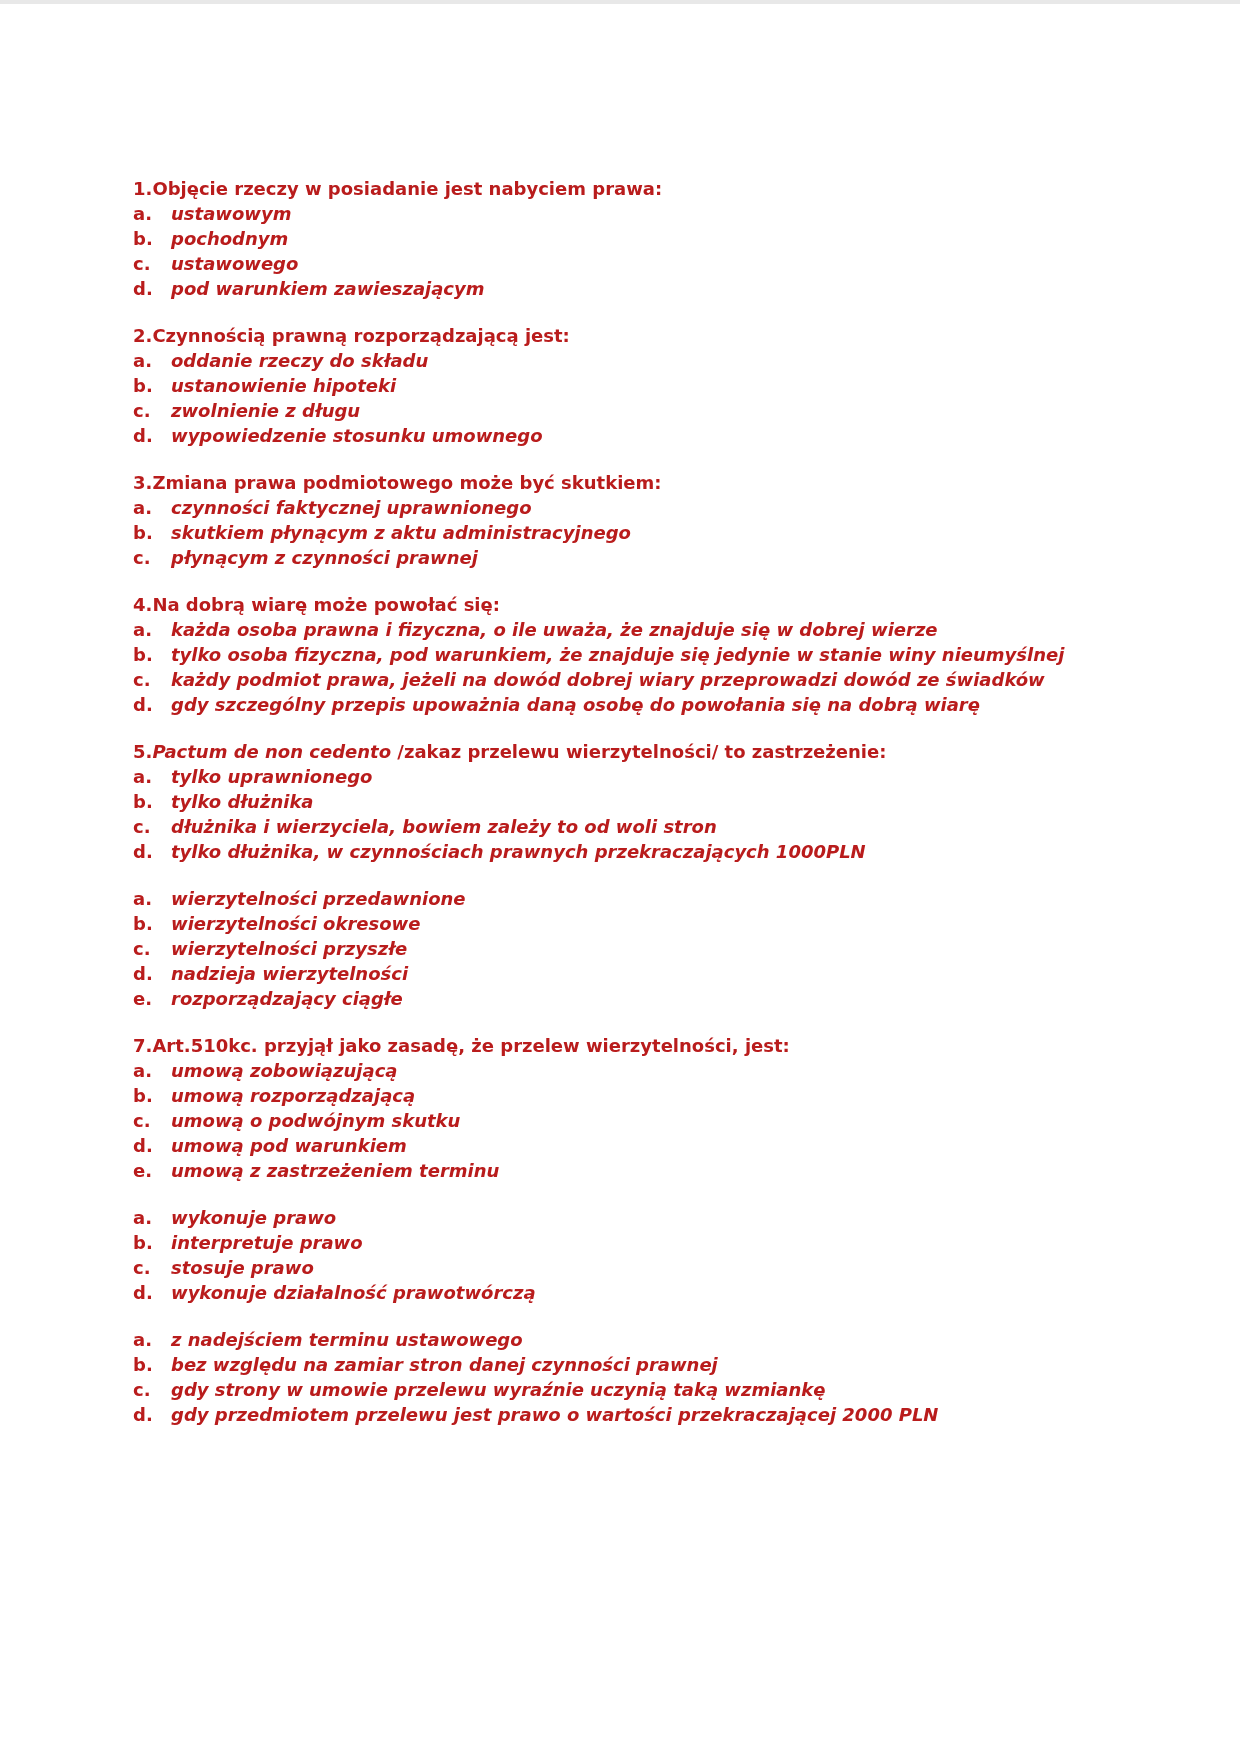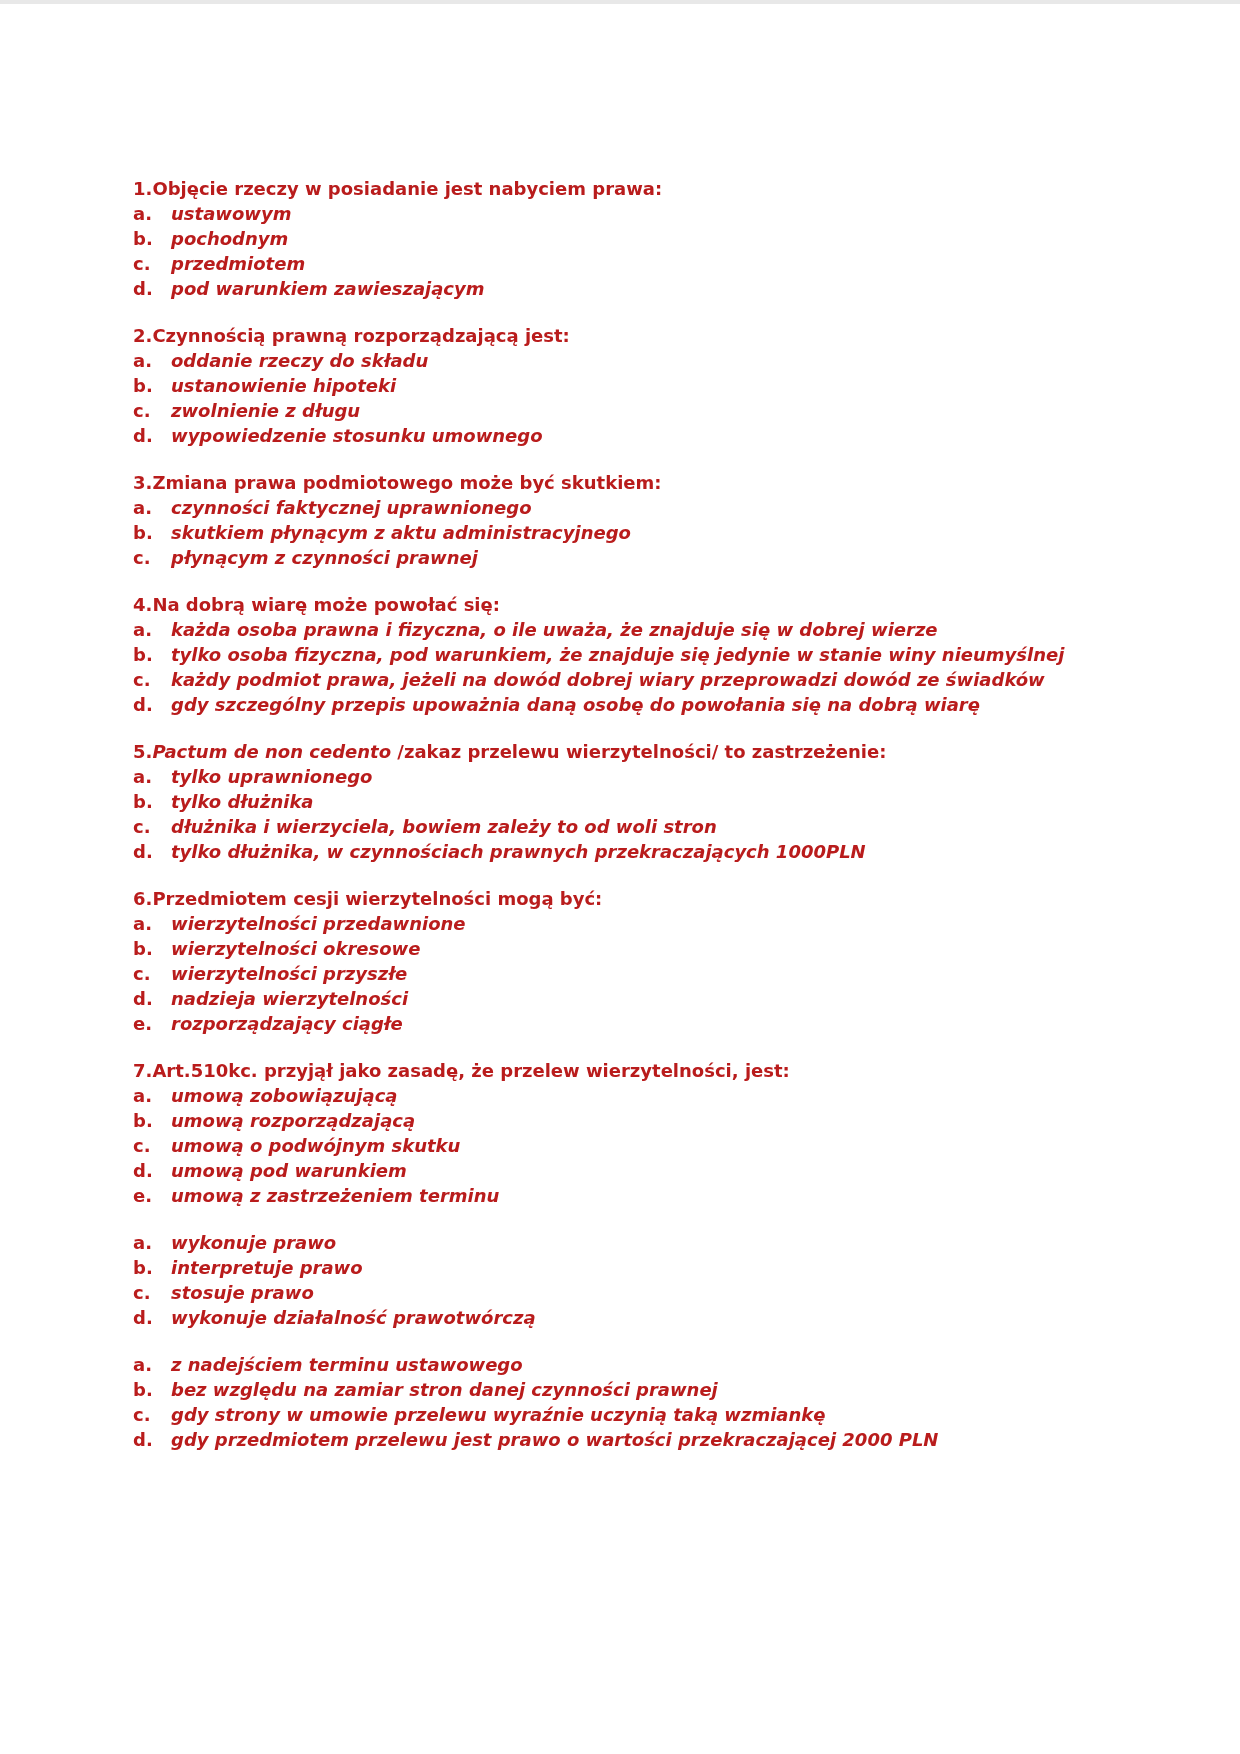--- a/index.html
+++ b/index.html
@@ -54,21 +54,21 @@
         <div class="opt">
           <span class="opt-letter">a.</span>
           <span class="opt-text">ustawowym</span>
         </div>
         <div class="opt">
           <span class="opt-letter">b.</span>
           <span class="opt-text">pochodnym</span>
         </div>
         <div class="opt">
           <span class="opt-letter">c.</span>
-          <span class="opt-text">przedmiotem</span>
+          <span class="opt-text">ustawowego</span>
         </div>
         <div class="opt">
           <span class="opt-letter">d.</span>
           <span class="opt-text">pod warunkiem zawieszającym</span>
         </div>
       </div>
       <div class="question">
         <p class="q-title"><span>2.</span><span>Czynnością prawną rozporządzającą jest:</span></p>
         <div class="opt">
           <span class="opt-letter">a.</span>
@@ -134,21 +134,20 @@
         <div class="opt">
           <span class="opt-letter">c.</span>
           <span class="opt-text">dłużnika i wierzyciela, bowiem zależy to od woli stron</span>
         </div>
         <div class="opt">
           <span class="opt-letter">d.</span>
           <span class="opt-text">tylko dłużnika, w czynnościach prawnych przekraczających 1000PLN</span>
         </div>
       </div>
       <div class="question">
-        <p class="q-title"><span>6.</span><span>Przedmiotem cesji wierzytelności mogą być:</span></p>
         <div class="opt">
           <span class="opt-letter">a.</span>
           <span class="opt-text">wierzytelności przedawnione</span>
         </div>
         <div class="opt">
           <span class="opt-letter">b.</span>
           <span class="opt-text">wierzytelności okresowe</span>
         </div>
         <div class="opt">
           <span class="opt-letter">c.</span>

